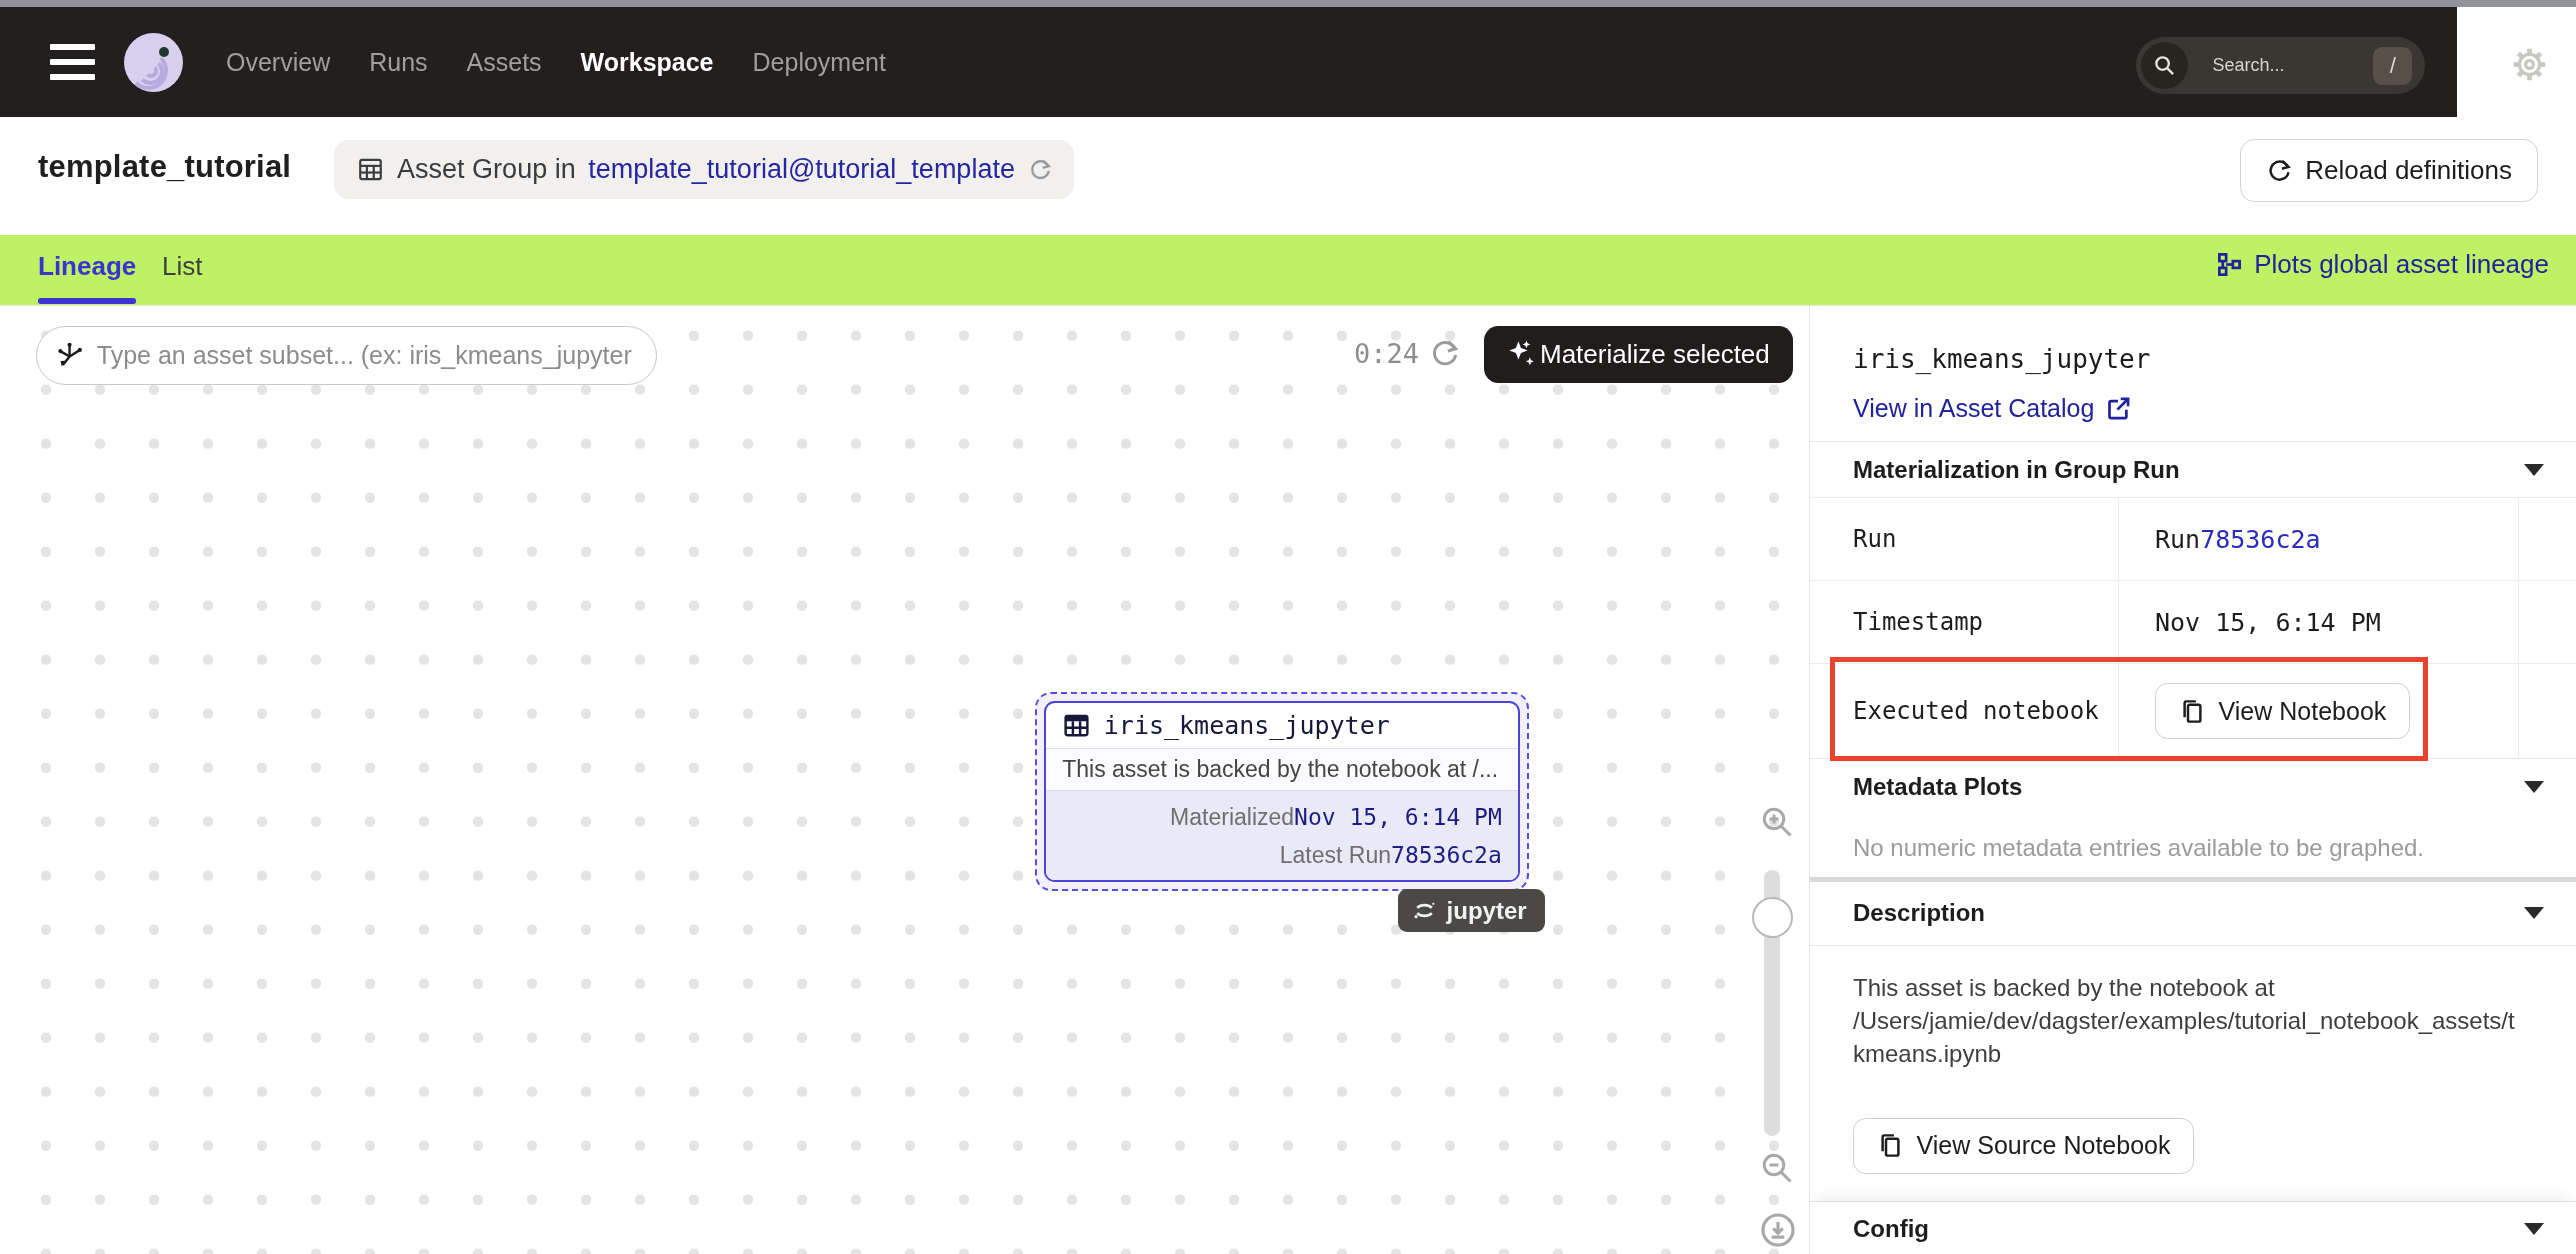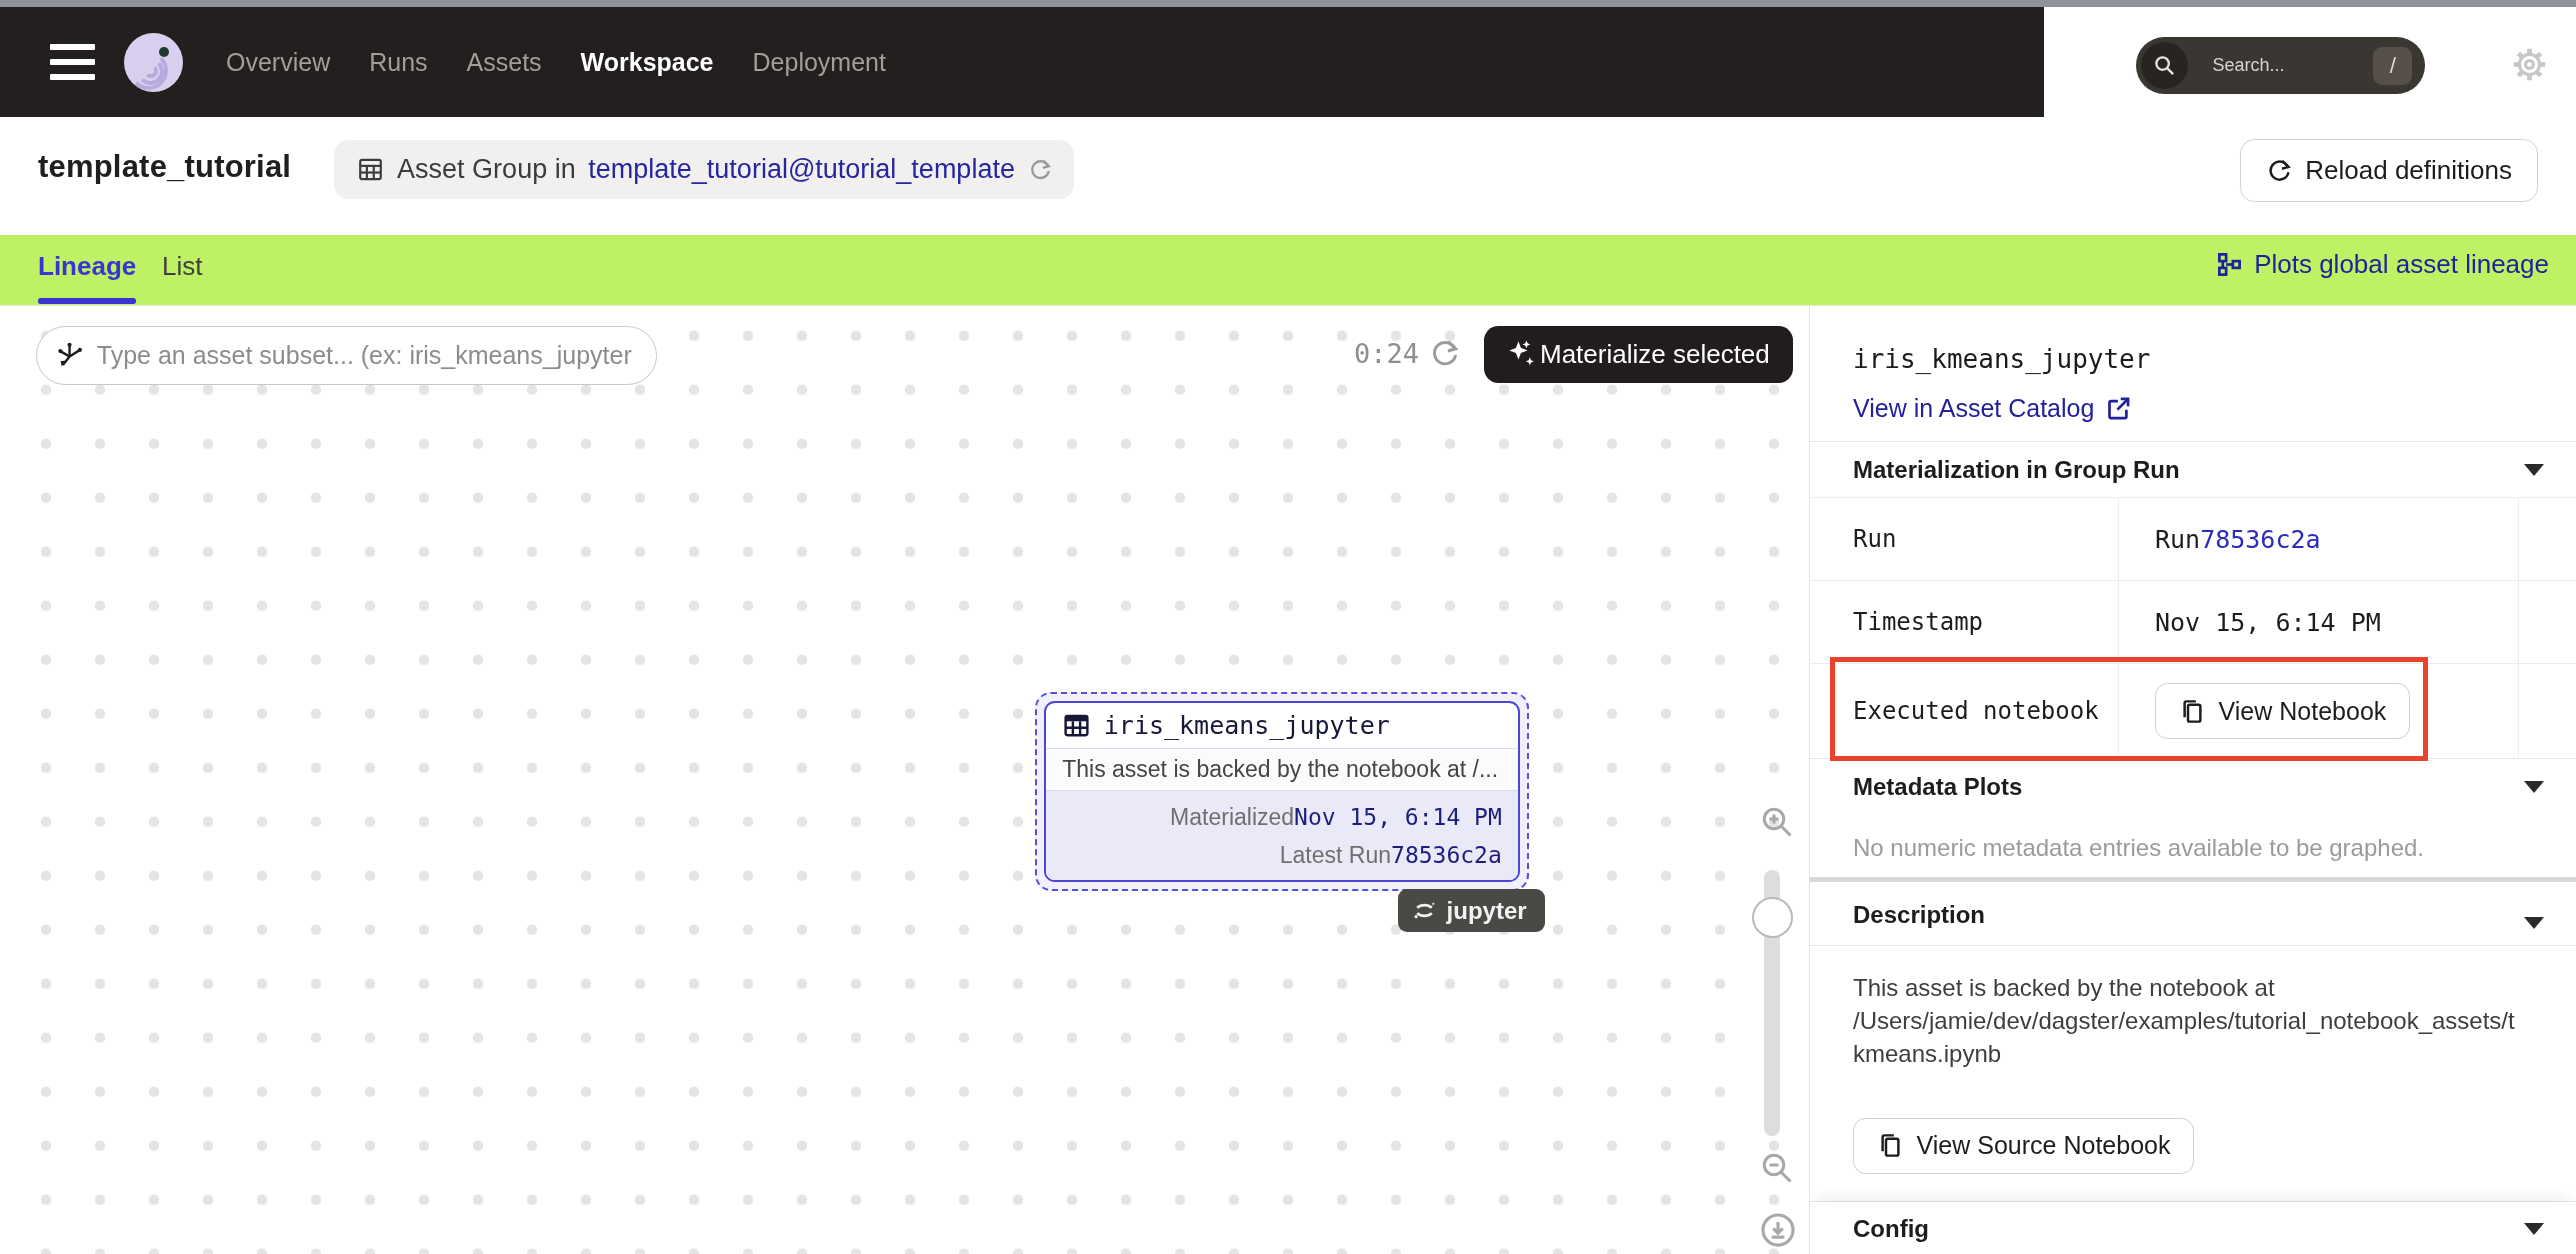--- a/index.html
+++ b/index.html
@@ -6,21 +6,21 @@
   html,body { background:#ffffff; }
   #app {
     position:relative; width:2576px; height:1255px; overflow:hidden;
     font-family:"Liberation Sans", sans-serif; background:#ffffff; color:#1d1d1d;
   }
   .mono { font-family:"DejaVu Sans Mono", monospace; }
 
   
   #topstrip { position:absolute; left:0; top:0; width:2576px; height:7.2px; background:#90939a; }
   #navbar {
-    position:absolute; left:0; top:7.2px; width:2044px; height:110px; background:#221f1e;
+    position:absolute; left:0; top:7.2px; width:2457px; height:110px; background:#221f1e;
     display:flex; align-items:center;
   }
   .hamburger { width:45px; height:36px; margin-left:50px; display:flex; flex-direction:column; justify-content:space-between; cursor:pointer; }
   .hamburger span { display:block; height:6.3px; background:#ffffff; border-radius:0.9px; }
   .logo { width:59px; height:59px; border-radius:50%; background:#d8d0ee; margin-left:29px; position:relative; overflow:hidden; }
   .logo .eye { position:absolute; right:14.4px; top:14.4px; width:10px; height:10px; border-radius:50%; background:#1e3b2e; }
   .logo .tent { position:absolute; border:4.5px solid #b7abdd; border-top-color:transparent; border-left-color:transparent; border-radius:50%; }
   .logo .t1 { width:39px; height:39px; left:5.4px; top:18px; }
   .logo .t2 { width:27px; height:27px; left:12.6px; top:25px; }
   .logo .t3 { width:14.4px; height:14.4px; left:20px; top:31px; }
@@ -125,22 +125,22 @@
   .mat-label { width:309px; border-right:1.8px solid #ededed; display:flex; align-items:center; padding-left:43px;
     font-size:24px; color:#1d1d1d; }
   .mat-value { flex:1; display:flex; align-items:center; padding-left:36px; font-size:25px; color:#1d1d1d; }
   .r1 { height:83px; } .r2 { height:83px; } .r3 { height:95px; }
   .runlink { color:#2b2bbd; cursor:pointer; }
   .vnbtn, .vsnbtn { height:56px; background:#ffffff; border:1.8px solid #cfcfcf; border-radius:12.6px;
     display:flex; align-items:center; gap:12.6px; padding:0 23px; font-size:25px; color:#1d1d1d;
     font-family:"Liberation Sans",sans-serif; cursor:pointer; }
   .emptytext { margin:20px 0 15.3px 43px; font-size:24px; color:#9b9b9b; }
   .thickdiv { height:4.5px; background:#d9d9d9; }
-  .deschead { height:64px; border-bottom:1.8px solid #e6e6e6; display:flex; align-items:flex-end;
-    justify-content:space-between; padding:0 32px 16px 43px; }
+  .deschead { height:64px; border-bottom:1.8px solid #e6e6e6; display:flex; align-items:center;
+    justify-content:space-between; padding:0 32px 0 43px; }
   .deschead .st { font-size:24px; font-weight:700; color:#1d1d1d; }
   .desctext { margin:25px 43px 0 43px; font-size:24px; color:#3e3e3e; line-height:33px; }
   .vsnbtn { margin:48px 0 0 43px; width:max-content; }
   .sb-divider { margin-top:27px; border-top:1.8px solid #e6e6e6; }
   .confighead { height:54px; display:flex; align-items:center; justify-content:space-between;
     padding:0 32px 0 43px; box-shadow:0 -10.8px 14.4px -7.2px rgba(0,0,0,0.08); }
   .confighead .st { font-size:24px; font-weight:700; color:#1d1d1d; }
 
   
   #annotation { position:absolute; left:1830px; top:657px; width:598px; height:104px;

